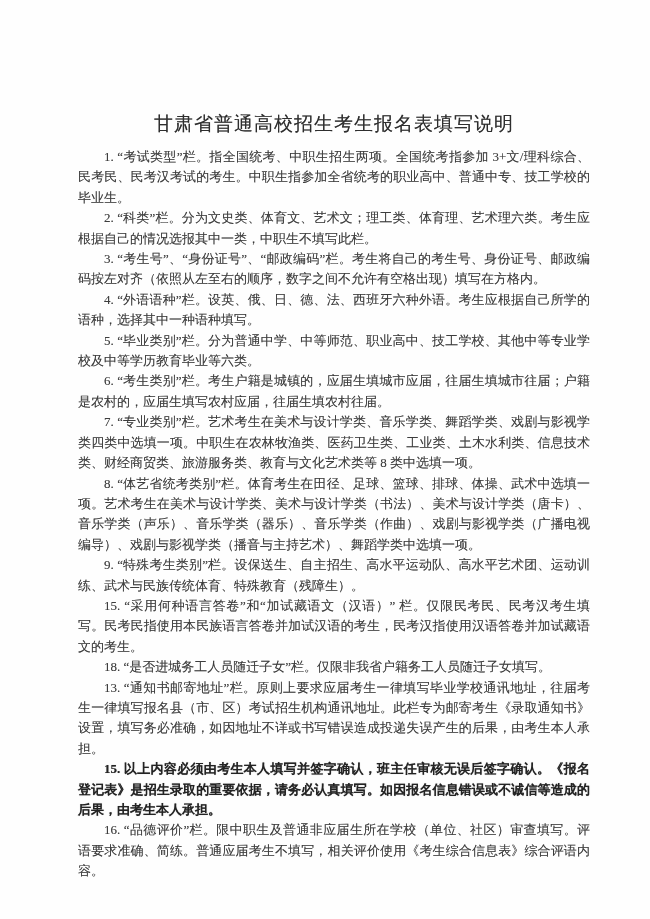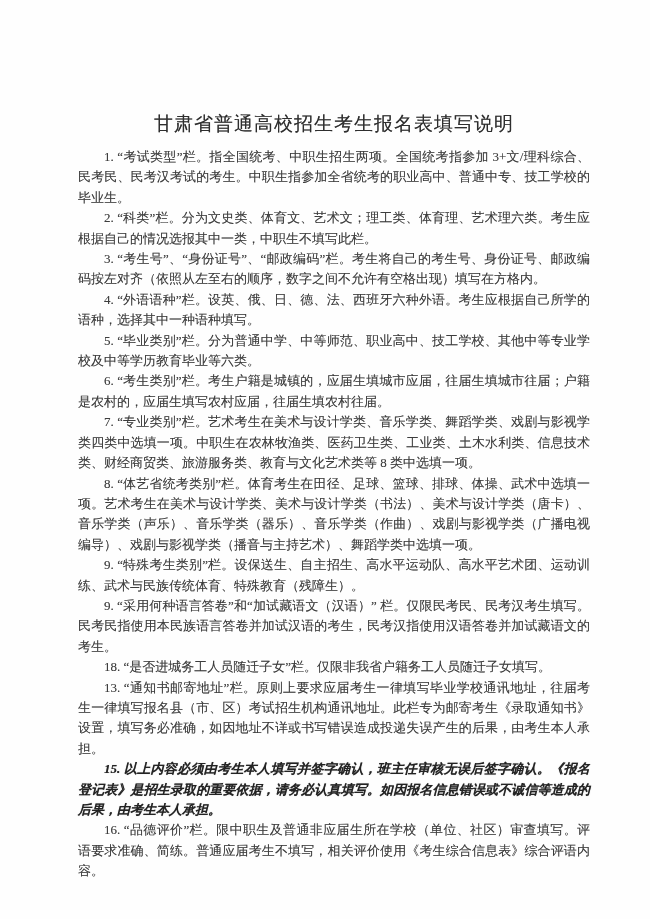--- a/index.html
+++ b/index.html
@@ -37,37 +37,36 @@
     line-height: 20.4px;
     color: #3d3d3d;
     text-align: justify;
     text-indent: 2em;
     text-shadow: 0 0 0.5px rgba(70,70,70,0.45);
   }
   .para.bold {
     font-weight: 700;
     color: #232323;
     text-shadow: 0 0 0.7px rgba(40,40,40,0.6);
-    font-style: italic;
   }
 </style>
 </head>
 <body>
 
 <div class="page">
   <div class="content">
     <h1 class="doc-title">甘肃省普通高校招生考生报名表填写说明</h1>
     <p class="para">1. “考试类型”栏。指全国统考、中职生招生两项。全国统考指参加 3+文/理科综合、民考民、民考汉考试的考生。中职生指参加全省统考的职业高中、普通中专、技工学校的毕业生。</p>
     <p class="para">2. “科类”栏。分为文史类、体育文、艺术文；理工类、体育理、艺术理六类。考生应根据自己的情况选报其中一类，中职生不填写此栏。</p>
     <p class="para">3. “考生号”、“身份证号”、“邮政编码”栏。考生将自己的考生号、身份证号、邮政编码按左对齐（依照从左至右的顺序，数字之间不允许有空格出现）填写在方格内。</p>
     <p class="para">4. “外语语种”栏。设英、俄、日、德、法、西班牙六种外语。考生应根据自己所学的语种，选择其中一种语种填写。</p>
     <p class="para">5. “毕业类别”栏。分为普通中学、中等师范、职业高中、技工学校、其他中等专业学校及中等学历教育毕业等六类。</p>
     <p class="para">6. “考生类别”栏。考生户籍是城镇的，应届生填城市应届，往届生填城市往届；户籍是农村的，应届生填写农村应届，往届生填农村往届。</p>
     <p class="para">7. “专业类别”栏。艺术考生在美术与设计学类、音乐学类、舞蹈学类、戏剧与影视学类四类中选填一项。中职生在农林牧渔类、医药卫生类、工业类、土木水利类、信息技术类、财经商贸类、旅游服务类、教育与文化艺术类等 8 类中选填一项。</p>
     <p class="para">8. “体艺省统考类别”栏。体育考生在田径、足球、篮球、排球、体操、武术中选填一项。艺术考生在美术与设计学类、美术与设计学类（书法）、美术与设计学类（唐卡）、音乐学类（声乐）、音乐学类（器乐）、音乐学类（作曲）、戏剧与影视学类（广播电视编导）、戏剧与影视学类（播音与主持艺术）、舞蹈学类中选填一项。</p>
     <p class="para">9. “特殊考生类别”栏。设保送生、自主招生、高水平运动队、高水平艺术团、运动训练、武术与民族传统体育、特殊教育（残障生）。</p>
-    <p class="para">9. “采用何种语言答卷”和“加试藏语文（汉语）” 栏。仅限民考民、民考汉考生填写。民考民指使用本民族语言答卷并加试汉语的考生，民考汉指使用汉语答卷并加试藏语文的考生。</p>
+    <p class="para">15. “采用何种语言答卷”和“加试藏语文（汉语）” 栏。仅限民考民、民考汉考生填写。民考民指使用本民族语言答卷并加试汉语的考生，民考汉指使用汉语答卷并加试藏语文的考生。</p>
     <p class="para">18. “是否进城务工人员随迁子女”栏。仅限非我省户籍务工人员随迁子女填写。</p>
     <p class="para">13. “通知书邮寄地址”栏。原则上要求应届考生一律填写毕业学校通讯地址，往届考生一律填写报名县（市、区）考试招生机构通讯地址。此栏专为邮寄考生《录取通知书》设置，填写务必准确，如因地址不详或书写错误造成投递失误产生的后果，由考生本人承担。</p>
     <p class="para bold">15. 以上内容必须由考生本人填写并签字确认，班主任审核无误后签字确认。《报名登记表》是招生录取的重要依据，请务必认真填写。如因报名信息错误或不诚信等造成的后果，由考生本人承担。</p>
     <p class="para">16. “品德评价”栏。限中职生及普通非应届生所在学校（单位、社区）审查填写。评语要求准确、简练。普通应届考生不填写，相关评价使用《考生综合信息表》综合评语内容。</p>
   </div>
 </div>
 
 </body></html>

